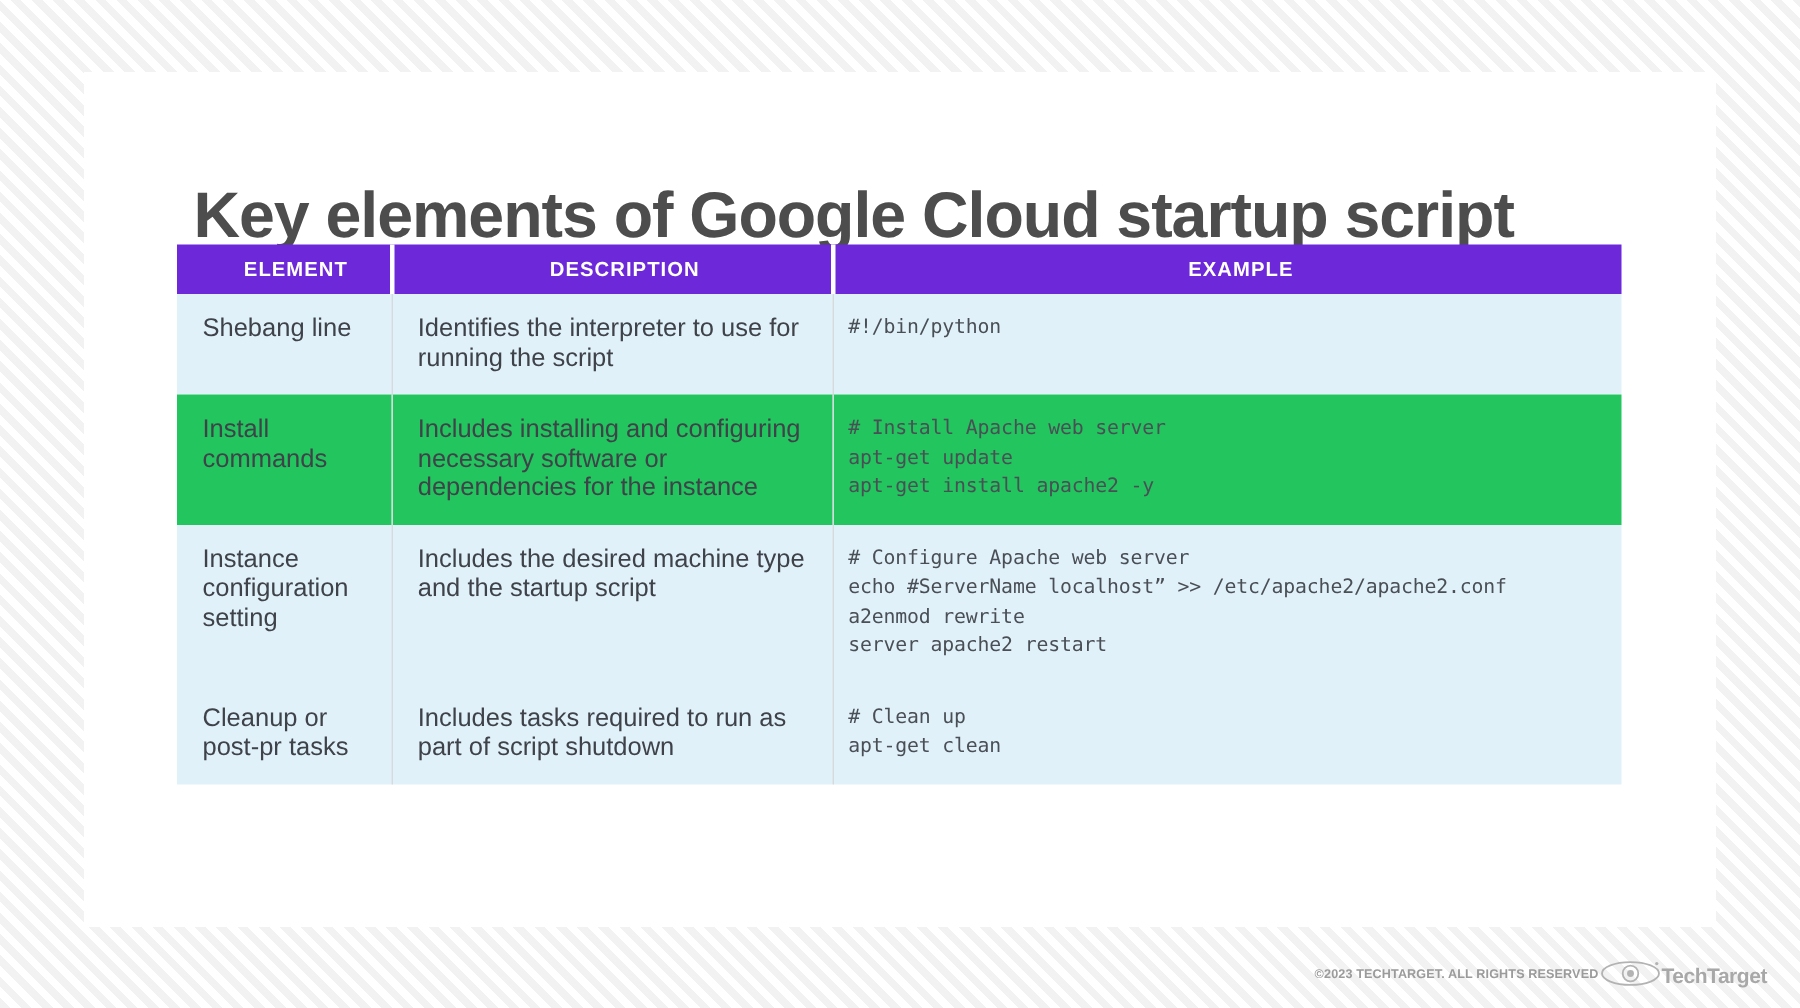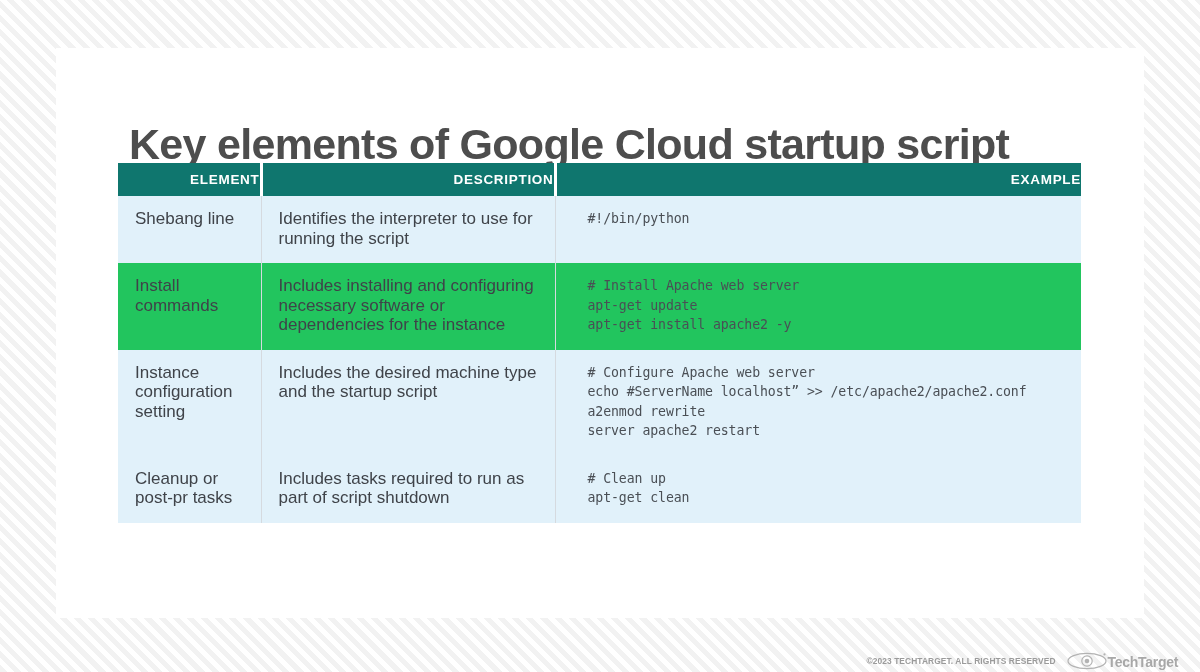--- a/index.html
+++ b/index.html
@@ -62,26 +62,26 @@
   table.data-table {
     border-collapse: collapse;
     width: 963px;
     table-layout: fixed;
   }
   table.data-table col.c-element { width: 143px; }
   table.data-table col.c-desc    { width: 294px; }
   table.data-table col.c-example { width: 526px; }
 
   thead th {
-    background: #0f766e;
+    background: #6d28d9;
     color: #ffffff;
     font-size: 13.5px;
     font-weight: 700;
     letter-spacing: 0.7px;
-    text-align: right;
+    text-align: center;
     padding: 9px 0 9px 17px;
     height: 15px;
     vertical-align: middle;
     border-right: 3px solid #ffffff;
   }
   thead th:last-child { border-right: none; }
 
   tbody td {
     vertical-align: top;
     font-size: 17px;
@@ -95,31 +95,31 @@
   tbody tr.tint td { background: #e1f1fa; }
   tbody tr.plain td { background: #22c55e; }
 
   td.cell-example {
     font-family: "DejaVu Sans Mono", "Liberation Mono", monospace;
     font-size: 13.2px;
     line-height: 19.5px;
     color: #4a4f55;
     white-space: pre;
     letter-spacing: -0.1px;
-    padding-left: 32px;
+    padding-left: 10px;
   }
 
   
   #footer {
     position: absolute;
     right: 22px;
-    bottom: 2px;
+    bottom: 14px;
     display: flex;
     align-items: center;
-    gap: 10px;
+    gap: 0;
   }
   #copyright {
     font-size: 8.4px;
     font-weight: 700;
     letter-spacing: 0.1px;
     color: #9b9b9b;
     white-space: nowrap;
   }
   #tt-logo {
     display: flex;

